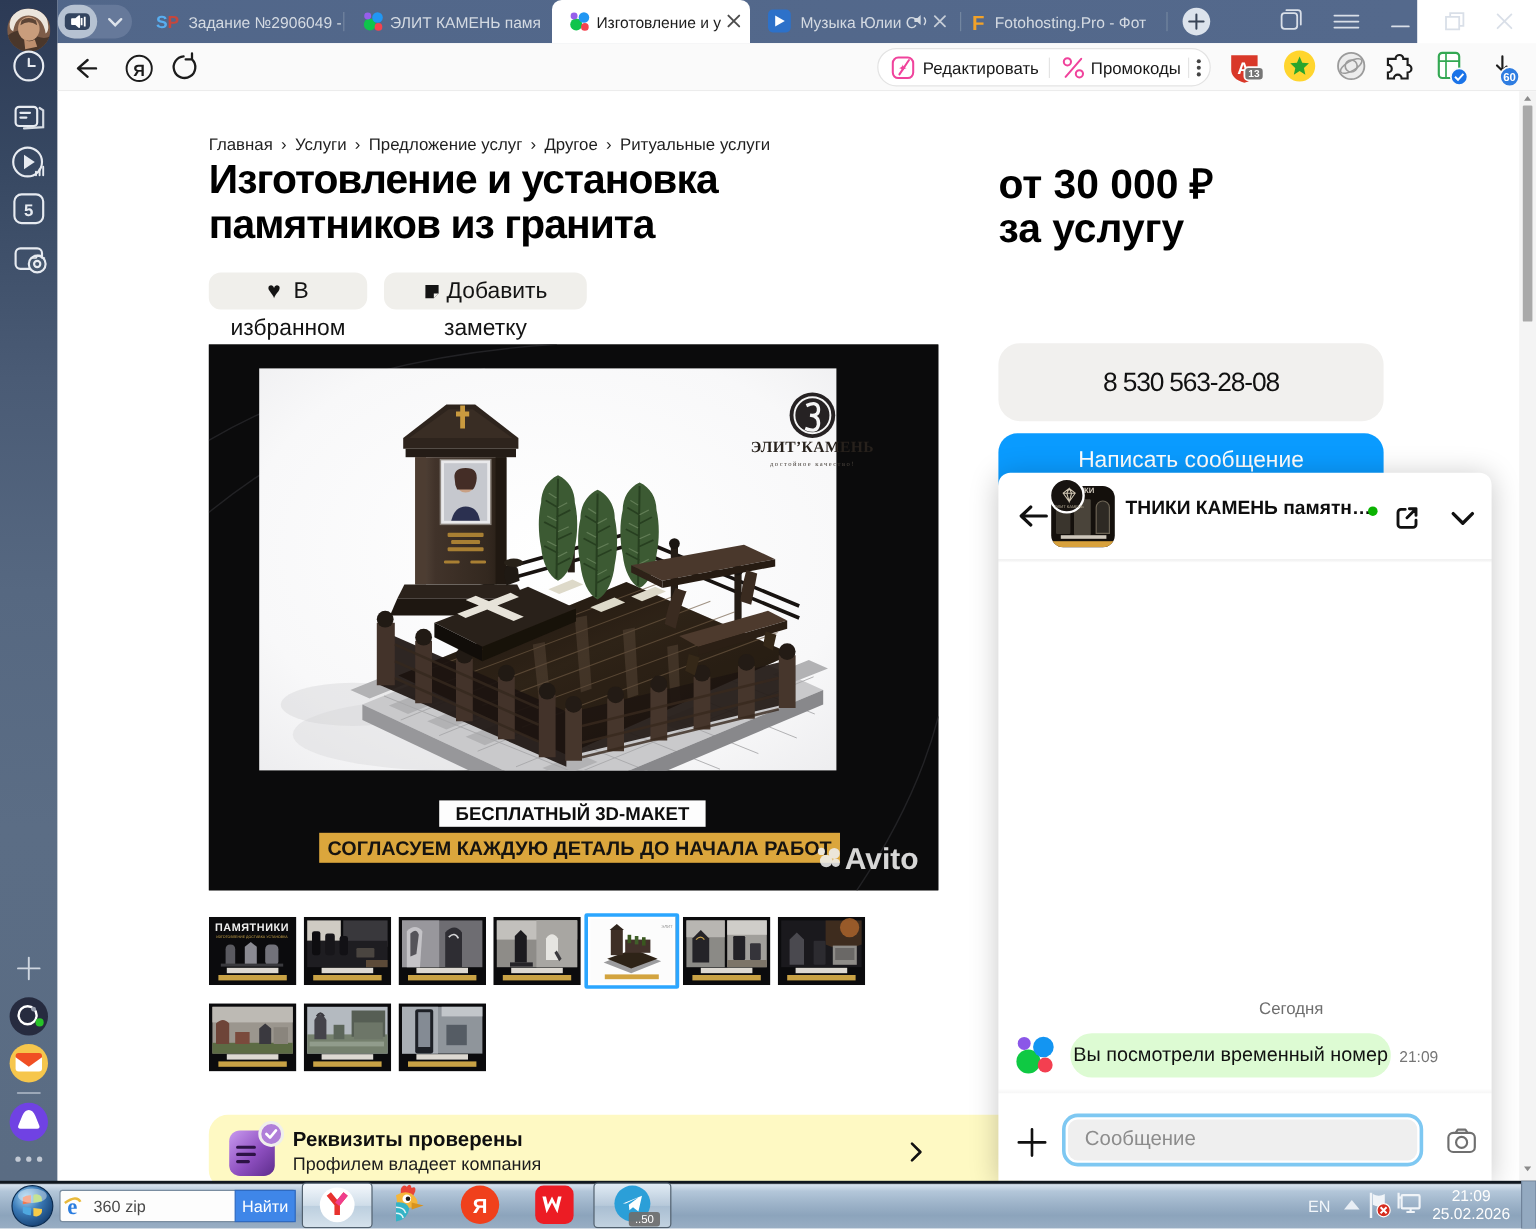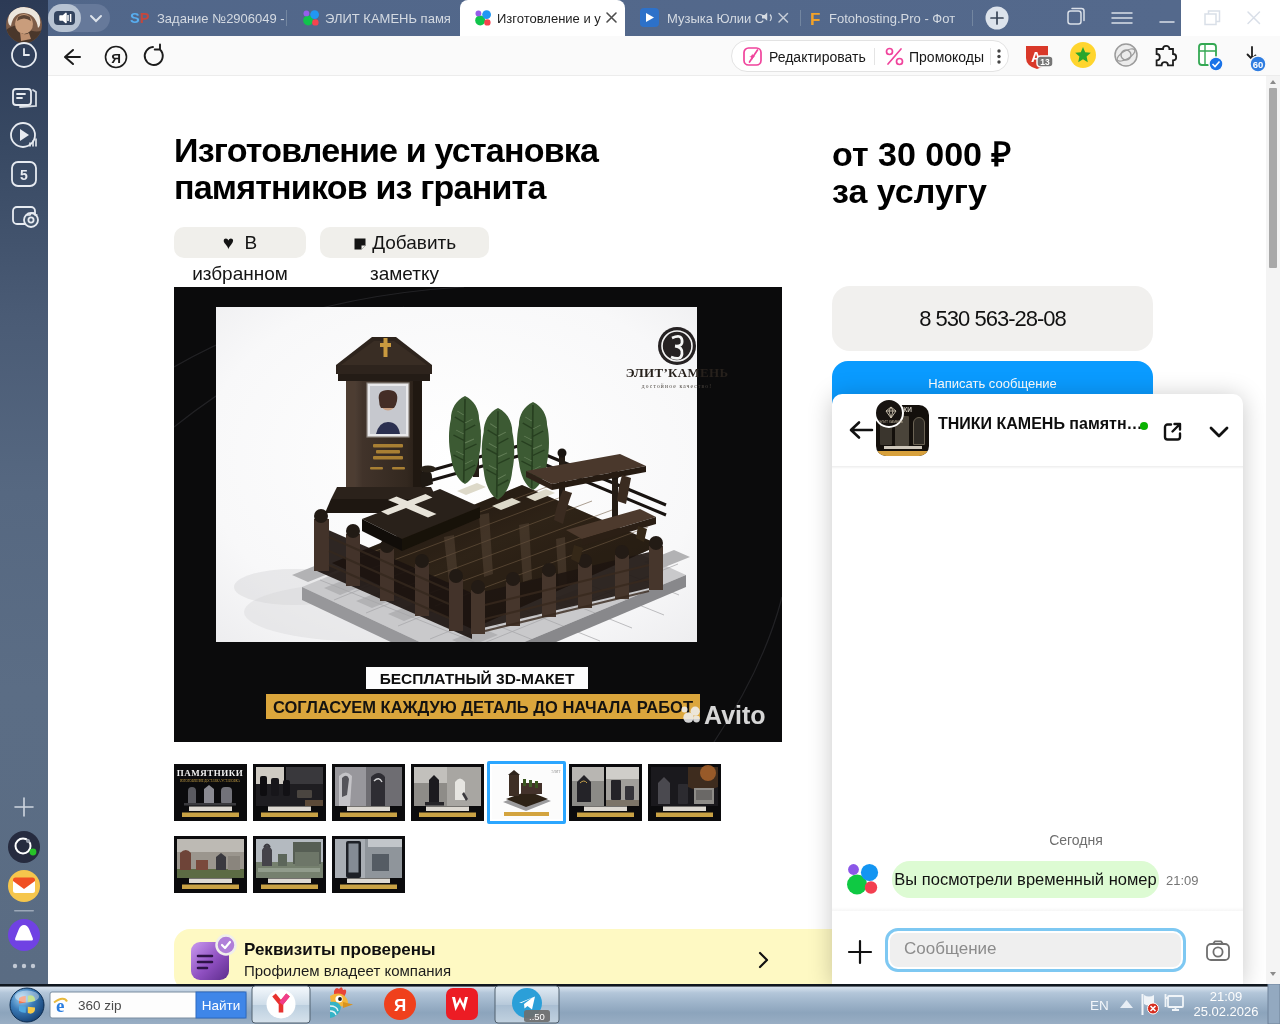--- a/index.html
+++ b/index.html
@@ -26,27 +26,27 @@
 .pagetitle { position:absolute; left:156px; top:0; line-height:31px; font-size:16px; color:#1b1b1b; white-space:nowrap; }
 .pillgroup { position:absolute; left:683px; top:4px; width:278px; height:32px; background:#fff; border:1px solid #e3e3e3; border-radius:16px; }
 
 
 .pagearea { position:absolute; left:48px; top:76px; width:1232px; height:908px; background:#fff; }
 .crumbs { position:absolute; left:126px; top:36px; font-size:14px; color:#1f1f1f; }
 .h1 { position:absolute; left:126px; top:56px; font-size:34px; line-height:37px; font-weight:bold; color:#000; letter-spacing:-0.8px; }
 .chipbtn { position:absolute; top:151px; height:31px; background:#f0efeb; border-radius:10px; font-size:19px; color:#141414; line-height:31px; text-align:center; }
 .price { position:absolute; left:784px; top:60px; font-size:34px; line-height:37px; font-weight:bold; color:#000; letter-spacing:0; }
 .phonebox { position:absolute; left:784px; top:210px; width:321px; height:65px; background:#f1f0ee; border-radius:18px; font-size:22px; letter-spacing:-1px; color:#111; text-align:center; line-height:65px; }
-.bluebtn { position:absolute; left:784px; top:285px; width:321px; height:56px; background:#0a9bff; border-radius:16px; font-size:13px; color:#fff; text-align:center; line-height:46px; }
+.bluebtn { position:absolute; left:784px; top:285px; width:321px; height:56px; background:#0a9bff; border-radius:16px; font-size:19px; color:#fff; text-align:center; line-height:46px; }
 
 
 .photo { position:absolute; left:126px; top:211px; width:608px; height:455px; }
 
 
-.thumb { position:absolute; width:90px; height:57px; overflow:hidden;font-family:Liberation Serif, serif; }
+.thumb { position:absolute; width:90px; height:57px; overflow:hidden; }
 
 
 .reqbox { position:absolute; left:126px; top:853px; width:681px; height:62px; background:#fef9c3; border-radius:16px; }
 
 
 .chat { position:absolute; left:784px; top:318px; width:411px; height:590px; background:#fff; border-radius:10px 10px 0 0; box-shadow:0 2px 24px rgba(0,0,0,0.22); }
 
 
 .scrollbar { position:absolute; left:1218px; top:0; width:14px; height:908px; background:#f4f4f4; }
 
@@ -220,20 +220,21 @@
       <circle cx="196" cy="26" r="7" fill="#1a73e8" stroke="#fafafa" stroke-width="1.5"></circle>
       <path d="M192.5 26 l2.5 2.5 4.5-5" stroke="#fff" stroke-width="1.6" fill="none"></path>
       <g stroke="#1d1d1d" stroke-width="1.8" fill="none" stroke-linecap="round">
         <path d="M232 9 v12 M232 21 l-4.5-4.5 M232 21 l3.5-3.5"></path>
       </g>
       <circle cx="238" cy="26" r="8" fill="#2f7de1" stroke="#fafafa" stroke-width="1.5"></circle>
       <text x="238" y="29.5" font-size="9.5" font-weight="bold" fill="#fff" text-anchor="middle">60</text>
     </svg>
   </div>
   <div class="pagearea">
+    <div class="crumbs">Главная <span style="margin:0 3px">›</span> Услуги <span style="margin:0 3px">›</span> Предложение услуг <span style="margin:0 3px">›</span> Другое <span style="margin:0 3px">›</span> Ритуальные услуги</div>
     <div class="h1">Изготовление и установка<br>памятников из гранита</div>
     <div class="chipbtn" style="left:126px; width:132px;">♥&nbsp; В избранном</div>
     <div class="chipbtn" style="left:272px; width:169px;"><svg style="vertical-align:-2px" width="14" height="14" viewBox="0 0 14 14">
           <path d="M1.5 1.5 h11 v7 l-4 4 h-7 Z" fill="#141414"></path>
           <path d="M8.5 12.5 v-4 h4" fill="#f0efeb"></path>
         </svg> Добавить заметку</div>
     <div class="price">от 30 000 ₽<br>за услугу</div>
     <div class="phonebox">8 530 563-28-08</div>
     <div class="bluebtn">Написать сообщение</div>
     <div class="photo" style="background:#0d0d0d;">

